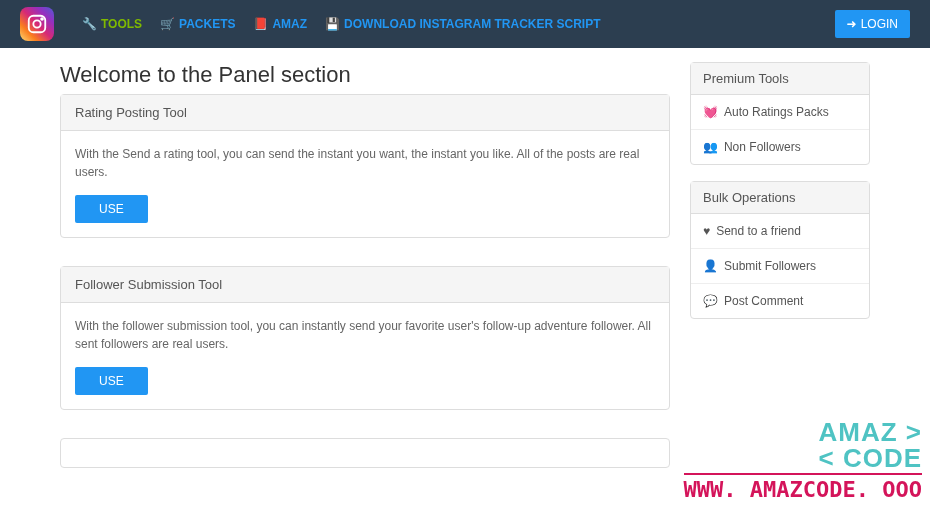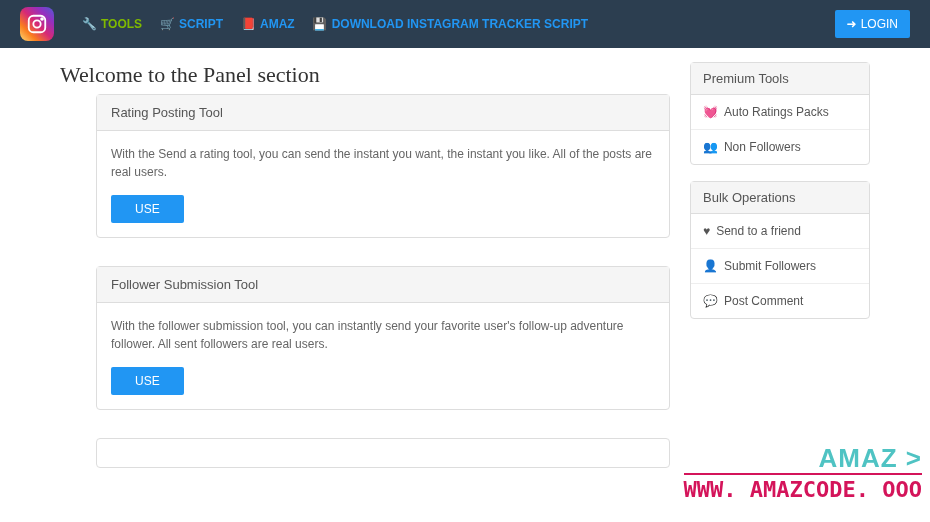--- a/index.html
+++ b/index.html
@@ -31,27 +31,26 @@
   border: none;
   padding: 7px 12px;
   font-size: 12px;
   cursor: pointer;
   border-radius: 2px;
   display: flex; align-items: center; gap: 4px;
 }
 .container { max-width: 830px; margin: 0 auto; padding: 14px 10px; display: flex; gap: 20px; }
 .main { flex: 1; }
 .side { width: 180px; }
-h2 { font-size: 22px; font-weight: normal; margin-bottom: 6px; color: #333; font-family: Liberation Serif, serif; }
+h2 { font-size: 22px; font-weight: normal; margin-bottom: 6px; color: #333; }
 .subtitle { color: #7fb900; font-size: 12px; margin-bottom: 20px; }
 .card {
   border: 1px solid #ddd;
   border-radius: 4px;
   margin-bottom: 28px;
-  margin-left: 36px;
 }
 .card-header {
   background: #f5f5f5;
   padding: 10px 14px;
   font-size: 13px;
   color: #555;
   border-bottom: 1px solid #ddd;
 }
 .card-body {
   padding: 14px;
@@ -113,21 +112,21 @@
           <circle cx="12" cy="12" r="4"></circle>
           <circle cx="17.5" cy="6.5" r="1" fill="#fff"></circle>
         </svg>
     </div>
     <a class="nav-item">
       <span>🔧</span>
       <span>TOOLS</span>
     </a>
     <a class="nav-item nav-packets">
       <span>🛒</span>
-      <span>SCRIPT</span>
+      <span>PACKETS</span>
     </a>
     <a class="nav-item nav-blogs">
       <span>📕</span>
       <span>AMAZ</span>
     </a>
     <a class="nav-item nav-download">
       <span>💾</span>
       <span>DOWNLOAD INSTAGRAM TRACKER SCRIPT</span>
     </a>
   </div>
@@ -191,14 +190,15 @@
       <div class="side-item">
         <span>💬</span>
         <span>Post Comment</span>
       </div>
     </div>
   </div>
 </div>
 
 <div class="watermark">
   <div class="wm1">AMAZ &gt;</div>
+  <div class="wm1">&lt; CODE</div>
   <div class="wm2">WWW. AMAZCODE. OOO</div>
 </div>
 
 </body></html>

